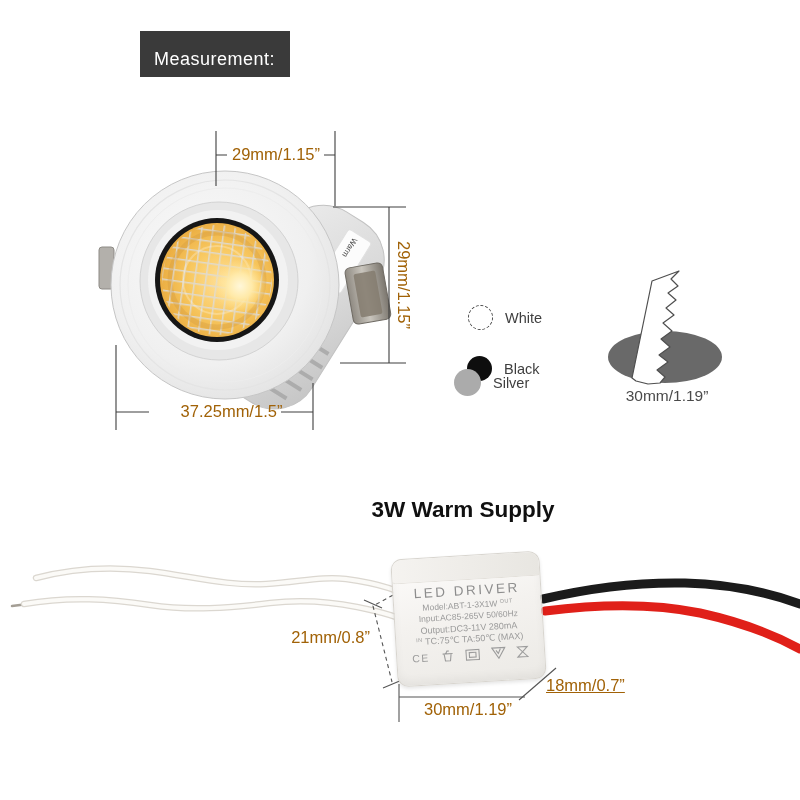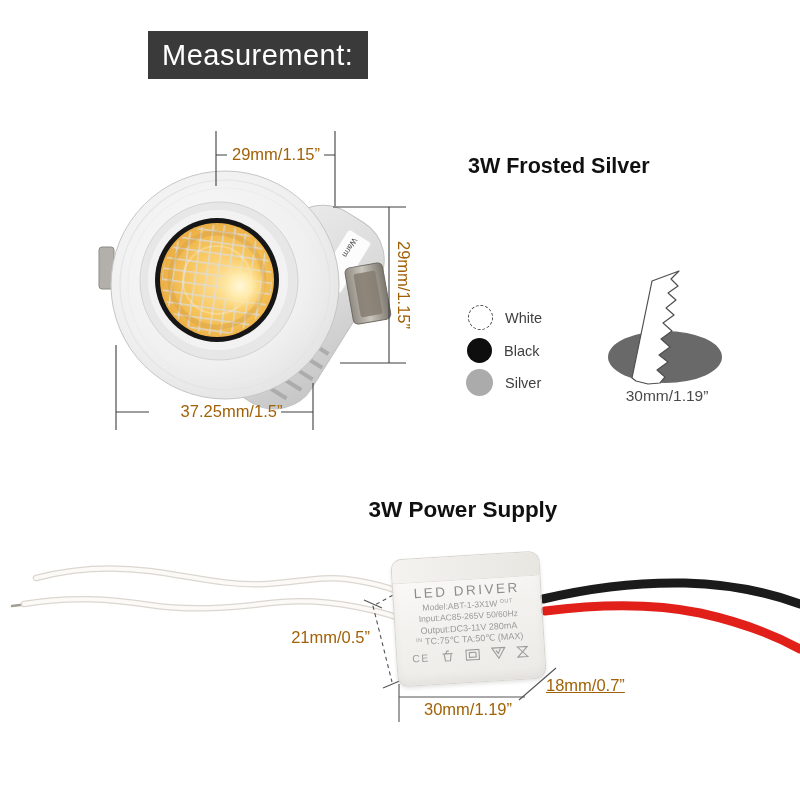--- a/index.html
+++ b/index.html
@@ -1,35 +1,35 @@
 <!DOCTYPE html>
 <html><head>
 <meta charset="utf-8">
 <style>
   html,body{margin:0;padding:0;background:#ffffff;}
   #stage{position:relative;width:800px;height:800px;background:#ffffff;overflow:hidden;
          font-family:"Liberation Sans","DejaVu Sans",sans-serif;color:#4a4a4a;}
   .abs{position:absolute;}
-  .title-box{left:148px;top:31px;background:#3a3a3a;color:#ffffff;font-size:29px;
-             padding:8px 15px 7px 14px;letter-spacing:0.5px;}
+  .title-box{left:140px;top:31px;background:#3a3a3a;color:#ffffff;font-size:18px;
+             padding:18px 15px 7px 14px;letter-spacing:0.5px;}
   .dim-label{font-size:16.5px;color:#a16207;white-space:nowrap;}
   .dim-top{left:228px;top:145px;width:96px;text-align:center;}
   .dim-right{left:391px;top:207px;height:156px;width:22px;writing-mode:vertical-rl;text-align:center;}
   .dim-bottom{left:166px;top:402px;width:131px;text-align:center;}
   .heading-frosted{left:468px;top:154px;font-size:21.5px;font-weight:700;color:#101010;white-space:nowrap;}
   .heading-power{left:330px;top:497px;width:266px;text-align:center;font-size:22.5px;font-weight:700;color:#101010;white-space:nowrap;}
   .swatch-row{display:flex;align-items:center;gap:12px;}
   .swatch{border-radius:50%;box-sizing:border-box;}
   .swatch-white{width:25px;height:25px;background:#ffffff;border:1.6px dashed #444;}
   .swatch-black{width:25px;height:25px;background:#0e0e0e;}
   .swatch-silver{width:27px;height:27px;background:#ababab;}
   .swatch-label{font-size:14.5px;color:#3f3f3f;}
   .row-white{left:468px;top:305px;}
-  .row-black{left:467px;top:338px;}
-  .row-silver{left:466px;top:369px;}
+  .row-black{left:467px;top:356px;}
+  .row-silver{left:454px;top:369px;}
   .cutout-label{left:605px;top:387px;width:124px;text-align:center;font-size:15.5px;color:#4a4a4a;}
   .driver-box{left:394px;top:555px;width:147px;height:126px;transform:rotate(-3.5deg);
               background:linear-gradient(168deg,#fdfcfb 0%,#f4f2ef 45%,#eceae6 100%);
               border:1px solid #d8d5cf;border-radius:11px;
               box-shadow:0 2px 4px rgba(0,0,0,0.10), inset 0 -5px 9px rgba(0,0,0,0.045);}
   .driver-top{height:23px;border-bottom:1px solid #e2dfd9;
               background:linear-gradient(95deg,#f5f3f0,#e8e6e1);border-radius:10px 10px 3px 3px;}
   .driver-text{padding:2px 6px 0;color:#949494;}
   .drv-title{font-size:13.5px;letter-spacing:2.5px;text-align:center;color:#8d8d8d;margin-top:1px;}
   .drv-line{font-size:8.5px;text-align:center;margin-top:1.5px;white-space:nowrap;color:#9a9a9a;}
@@ -141,38 +141,37 @@
       <path d="M519,700 L556,668"></path>
     </g>
   </svg>
 
   <div class="abs title-box">Measurement:</div>
 
   <div class="abs dim-label dim-top">29mm/1.15”</div>
   <div class="abs dim-label dim-right">29mm/1.15”</div>
   <div class="abs dim-label dim-bottom">37.25mm/1.5”</div>
 
-  <div class="abs heading-frosted">3W Frosted Silver</div>
 
   <div class="abs swatch-row row-white">
     <span class="swatch swatch-white"></span>
     <span class="swatch-label">White</span>
   </div>
   <div class="abs swatch-row row-black">
     <span class="swatch swatch-black"></span>
     <span class="swatch-label">Black</span>
   </div>
   <div class="abs swatch-row row-silver">
     <span class="swatch swatch-silver"></span>
     <span class="swatch-label">Silver</span>
   </div>
 
   <div class="abs cutout-label">30mm/1.19”</div>
 
-  <div class="abs heading-power">3W Power Supply</div>
+  <div class="abs heading-power">3W Warm Supply</div>
 
   <div class="abs driver-box">
     <div class="driver-top"></div>
     <div class="driver-text">
       <div class="drv-title">LED DRIVER</div>
       <div class="drv-line">
         <span>Model:ABT-1-3X1W</span>
         <span class="tiny-port">OUT</span>
       </div>
       <div class="drv-line">Input:AC85-265V 50/60Hz</div>
@@ -194,17 +193,17 @@
           <path d="M1,1.5 h13 l-6.5,10.5 z"></path>
             <path d="M5,4 l2.2,3.2 2.3,-4.8"></path>
         </svg>
         <svg width="13" height="12" viewBox="0 0 13 12">
           <path d="M1.5,1 h10 l-10,10 h10 z"></path>
         </svg>
       </div>
     </div>
   </div>
 
-  <div class="abs dim-label dim-ps-h">21mm/0.5”</div>
+  <div class="abs dim-label dim-ps-h">21mm/0.8”</div>
   <div class="abs dim-label dim-ps-w">30mm/1.19”</div>
   <div class="abs dim-label dim-ps-d">18mm/0.7”</div>
 
 </div>
 
 </body></html>

